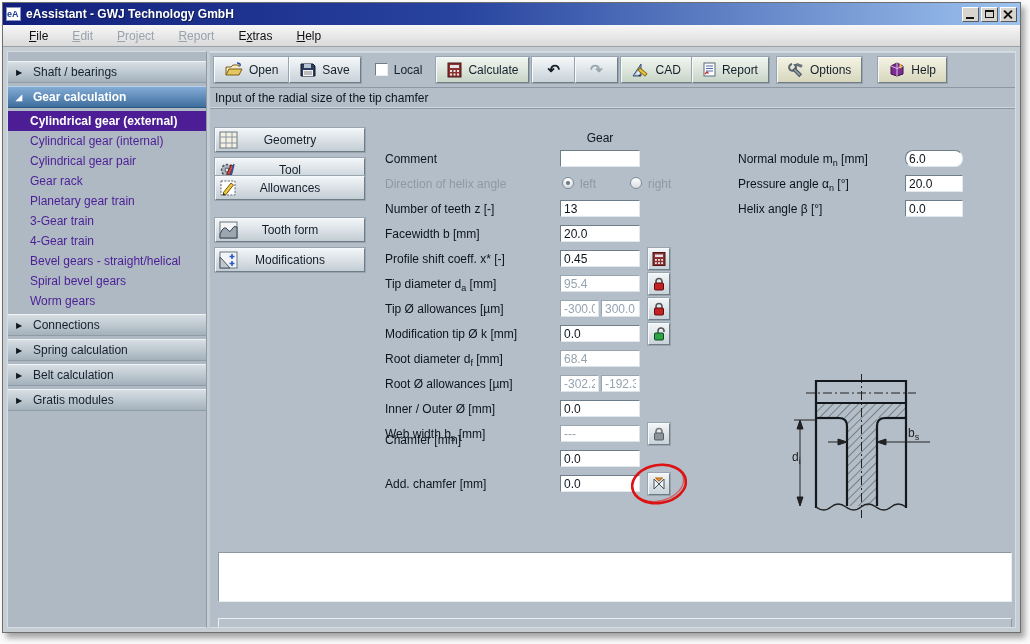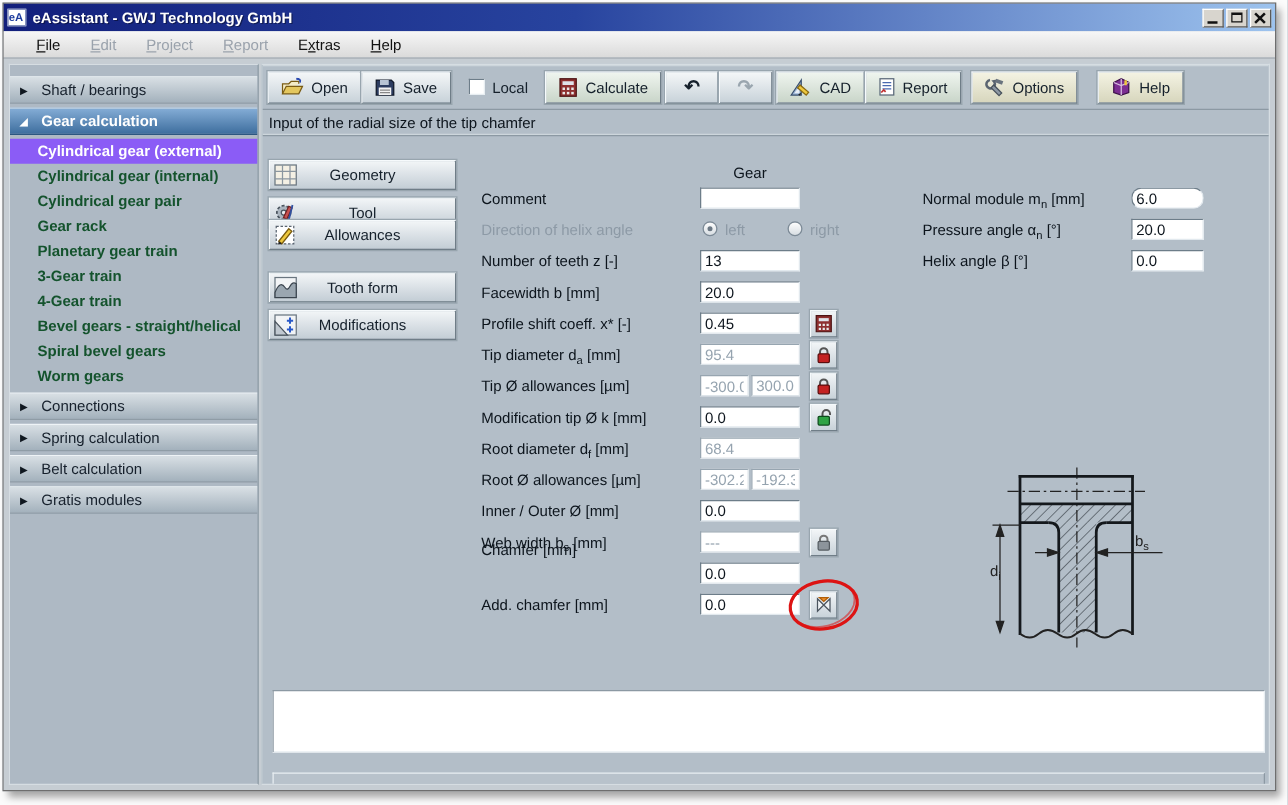--- a/index.html
+++ b/index.html
@@ -62,23 +62,23 @@
     background:linear-gradient(#d8dfe4,#a3b1bc);
     border-top:1px solid #eef3f6; border-bottom:1px solid #8f9ca6;
     font-size:12px; color:#16202c; cursor:default;
   }
   .nav-header .arrow { font-size:8px; color:#101820; width:9px; }
   .nav-header.expanded {
     background:linear-gradient(#83acd5,#3e6e9e);
     color:#fff; font-weight:bold; border-top-color:#b8d0e6; border-bottom-color:#2c5680;
   }
   .nav-header.expanded .arrow { color:#fff; }
-  .nav-item { height:20px; line-height:20px; padding-left:22px; font-size:12px; color:#14532d;
-    white-space:nowrap; cursor:default;font-weight:bold; }
-  .nav-item.selected { background:#8b5cf6; color:#fff; font-weight:bold; }
+  .nav-item { height:20px; line-height:20px; padding-left:22px; font-size:12px; color:#4c1d95;
+    white-space:nowrap; cursor:default; }
+  .nav-item.selected { background:#4c1d95; color:#fff; font-weight:bold; }
   
   .content {
     flex:1; background:#b3bec8; border:1px solid #d6dde2; border-left-color:#c2cbd2;
     display:flex; flex-direction:column; overflow:hidden;
   }
   .toolbar {
     height:36px; flex:0 0 36px; display:flex; align-items:center; padding:0 4px;
     border-bottom:1px solid #8c99a3; box-shadow:inset 0 1px 0 #cdd6dc;
   }
   .tbtn {

